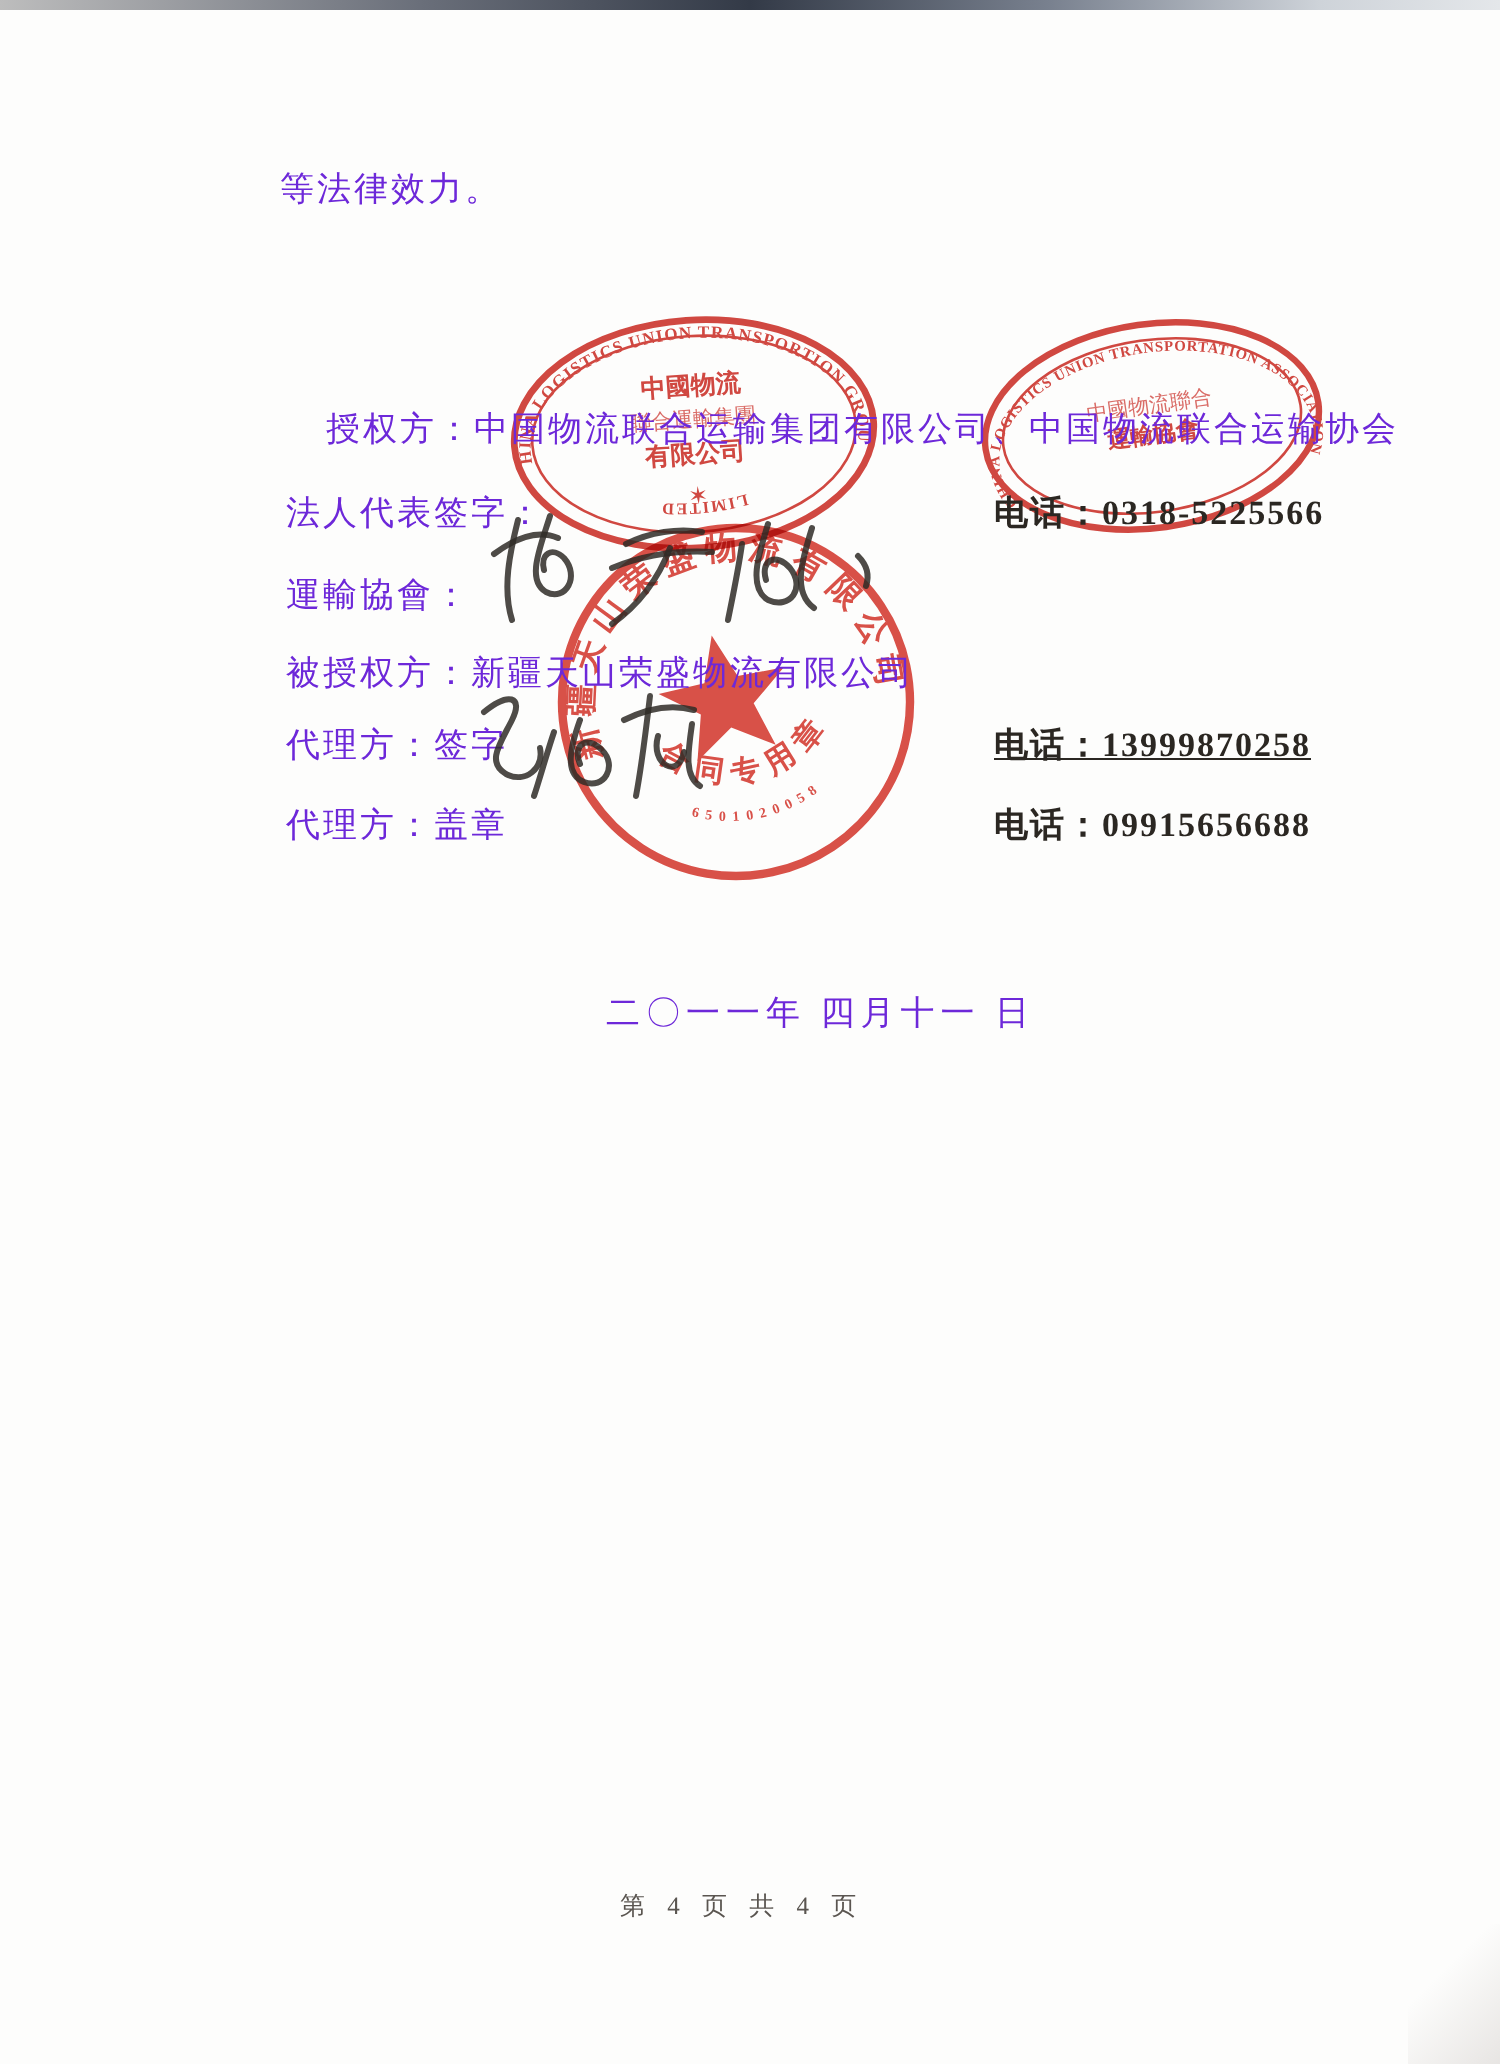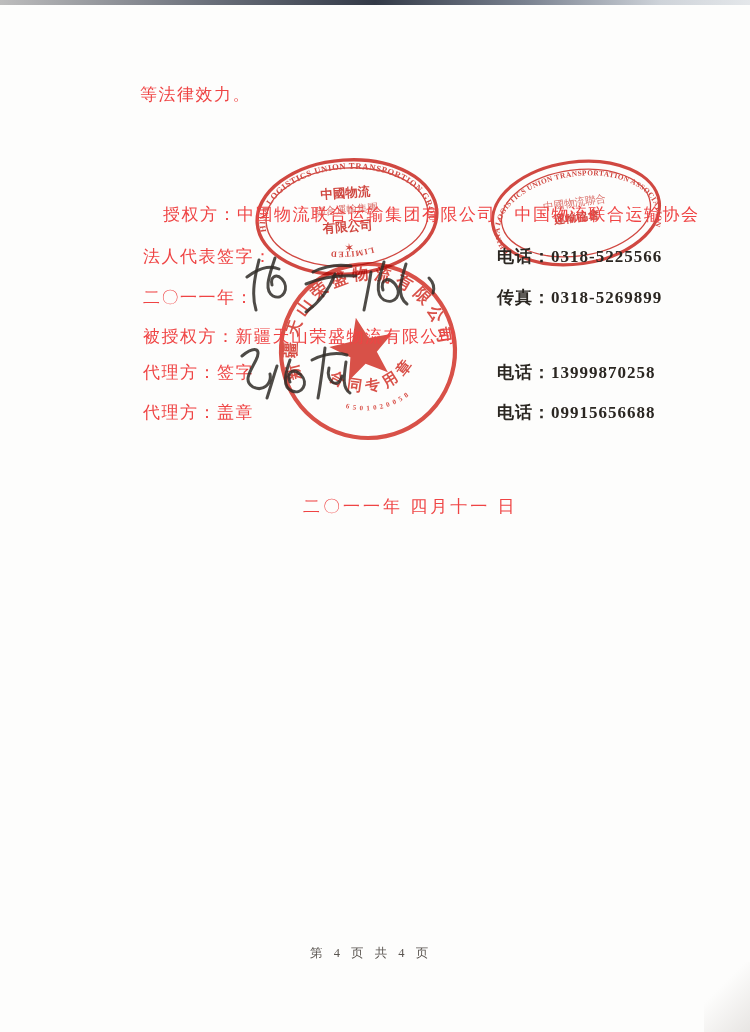--- a/index.html
+++ b/index.html
@@ -11,21 +11,21 @@
   .scan-top-edge{
     position:absolute;top:0;left:0;width:750px;height:5px;
     background:linear-gradient(90deg,#bdbdbd 0%,#6a6f7a 28%,#333a47 50%,#79818f 70%,#ced3d9 88%,#e4e7ea 100%);
   }
   .scan-corner-shade{
     position:absolute;right:0;bottom:0;width:46px;height:70px;
     background:linear-gradient(315deg,#d9d5d2 0%,rgba(250,249,248,0) 65%);
     opacity:.6;
   }
   .txt{
-    position:absolute;color:#ef4444;font-size:17px;white-space:nowrap;
+    position:absolute;color:#6d28d9;font-size:17px;white-space:nowrap;
     letter-spacing:1.5px;line-height:1.25;
   }
   .num{font-weight:600;color:#2b2722;letter-spacing:1px;padding-left:42px;}
   .date-line{letter-spacing:3px;}
   .footer-txt{font-size:12.5px;color:#5a5550;letter-spacing:4px;}
   .stamp{position:absolute;mix-blend-mode:multiply;opacity:.93;}
   .signature{position:absolute;}
   .sig-stroke{fill:none;stroke:#2f2b27;stroke-width:3;stroke-linecap:round;stroke-linejoin:round;opacity:.85;}
   .seal-stroke{fill:none;}
   svg text{font-family:"Liberation Serif","DejaVu Serif",serif;}
@@ -83,27 +83,26 @@
     </text>
   </svg>
 
   <div class="txt" style="left:140px;top:84px;">等法律效力。</div>
 
   <div class="txt" style="left:143px;top:204px;margin-left:20px;">授权方：中国物流联合运输集团有限公司、中国物流联合运输协会</div>
 
   <div class="txt" style="left:143px;top:246px;">法人代表签字：</div>
   <div class="txt num" style="left:455px;top:246px;">电话：0318-5225566</div>
 
-  <div class="txt" style="left:143px;top:287px;">二〇一一年：</div>
-  <div class="txt num" style="left:455px;top:287px;">传真：0318-5269899</div>
+  <div class="txt" style="left:143px;top:287px;">運輸協會：</div>
 
   <div class="txt" style="left:143px;top:326px;">被授权方：新疆天山荣盛物流有限公司</div>
 
   <div class="txt" style="left:143px;top:362px;text-align:center;">代理方：签字</div>
-  <div class="txt num" style="left:455px;top:362px;">电话：13999870258</div>
+  <div class="txt num" style="left:455px;top:362px;text-decoration:underline;">电话：13999870258</div>
 
   <div class="txt" style="left:143px;top:402px;">代理方：盖章</div>
   <div class="txt num" style="left:455px;top:402px;">电话：09915656688</div>
 
   <div class="txt date-line" style="left:303px;top:472px;margin-top:24px;">二〇一一年 四月十一 日</div>
 
   <div class="txt footer-txt" style="left:310px;top:946px;">第 4 页 共 4 页</div>
 
   <svg class="signature" style="left:243px;top:250px;" width="200" height="68" viewBox="0 0 200 68">
     <path class="sig-stroke" d="M16,10 C12,26 8,44 13,60"></path>

